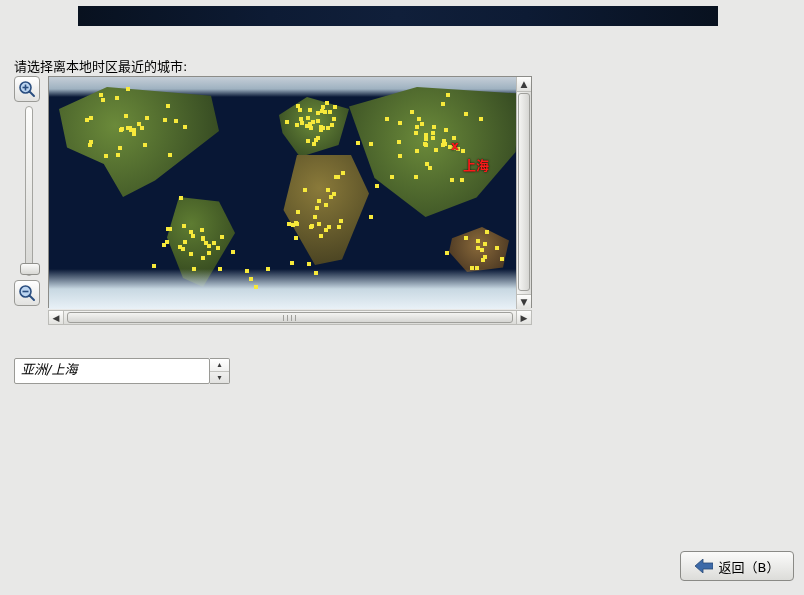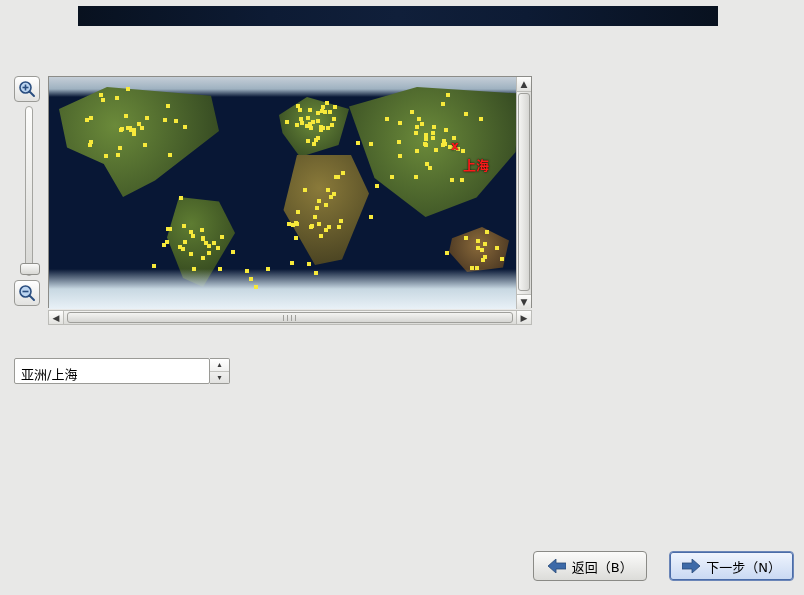--- a/index.html
+++ b/index.html
@@ -184,24 +184,25 @@
   }
   .tz-row {
     position:absolute;
     left:14px; top:358px;
     display:flex; align-items:center;
   }
   .tz-select {
     width: 196px; height: 26px;
     border:1px solid #9a9a96;
     background:#fff;
-    display:flex; align-items:flex-end;
+    display:flex; align-items:flex-start;
     padding: 0 6px;
     font-size:13px;
     border-radius:2px;
+    font-style:italic;
   }
   .tz-spin {
     width:20px; height:26px;
     border:1px solid #9a9a96;
     border-left:none;
     background: linear-gradient(#ffffff,#e2e2e0);
     border-radius: 0 2px 2px 0;
     display:flex; flex-direction:column;
     cursor:pointer;
   }
@@ -245,20 +246,21 @@
     background: linear-gradient(#f0f5fe,#c8d8f2);
     box-shadow: 0 0 0 1px #4a6ca8 inset;
   }
 </style>
 </head>
 <body>
 <div class="root">
 
   <div class="banner"></div>
 
+  <div class="prompt">请选择离本地时区最近的城市:</div>
 
   <div class="map-area">
     <div class="zoom-col">
       <div class="zoom-btn">
         <svg width="18" height="18" viewBox="0 0 18 18">
           <circle cx="7.5" cy="7.5" r="5.5" fill="#bcd5f0" stroke="#2a4e80" stroke-width="1.6"></circle>
           <line x1="11.5" y1="11.5" x2="16" y2="16" stroke="#2a4e80" stroke-width="2" stroke-linecap="round"></line>
           <line x1="7.5" y1="4.5" x2="7.5" y2="10.5" stroke="#2a4e80" stroke-width="1.6"></line>
           <line x1="4.5" y1="7.5" x2="10.5" y2="7.5" stroke="#2a4e80" stroke-width="1.6"></line>
         </svg>
@@ -496,21 +498,15 @@
   </div>
 
 
   <div class="btn-row">
     <div class="btn">
       <svg width="18" height="14" viewBox="0 0 18 14">
         <polygon points="8,0 0,7 8,14 8,10 18,10 18,4 8,4" fill="#3d6aa8" stroke="#284a76" stroke-width="0.8"></polygon>
       </svg>
       <span>返回（B）</span>
     </div>
-    <div class="btn primary">
-      <svg width="18" height="14" viewBox="0 0 18 14">
-        <polygon points="10,0 18,7 10,14 10,10 0,10 0,4 10,4" fill="#3d6aa8" stroke="#284a76" stroke-width="0.8"></polygon>
-      </svg>
-      <span>下一步（N）</span>
-    </div>
   </div>
 
 </div>
 
 </body></html>

